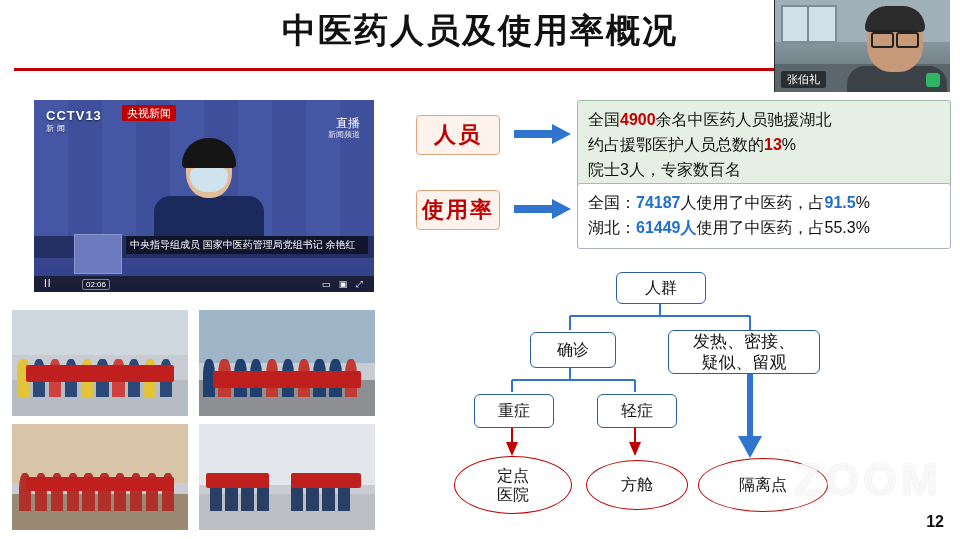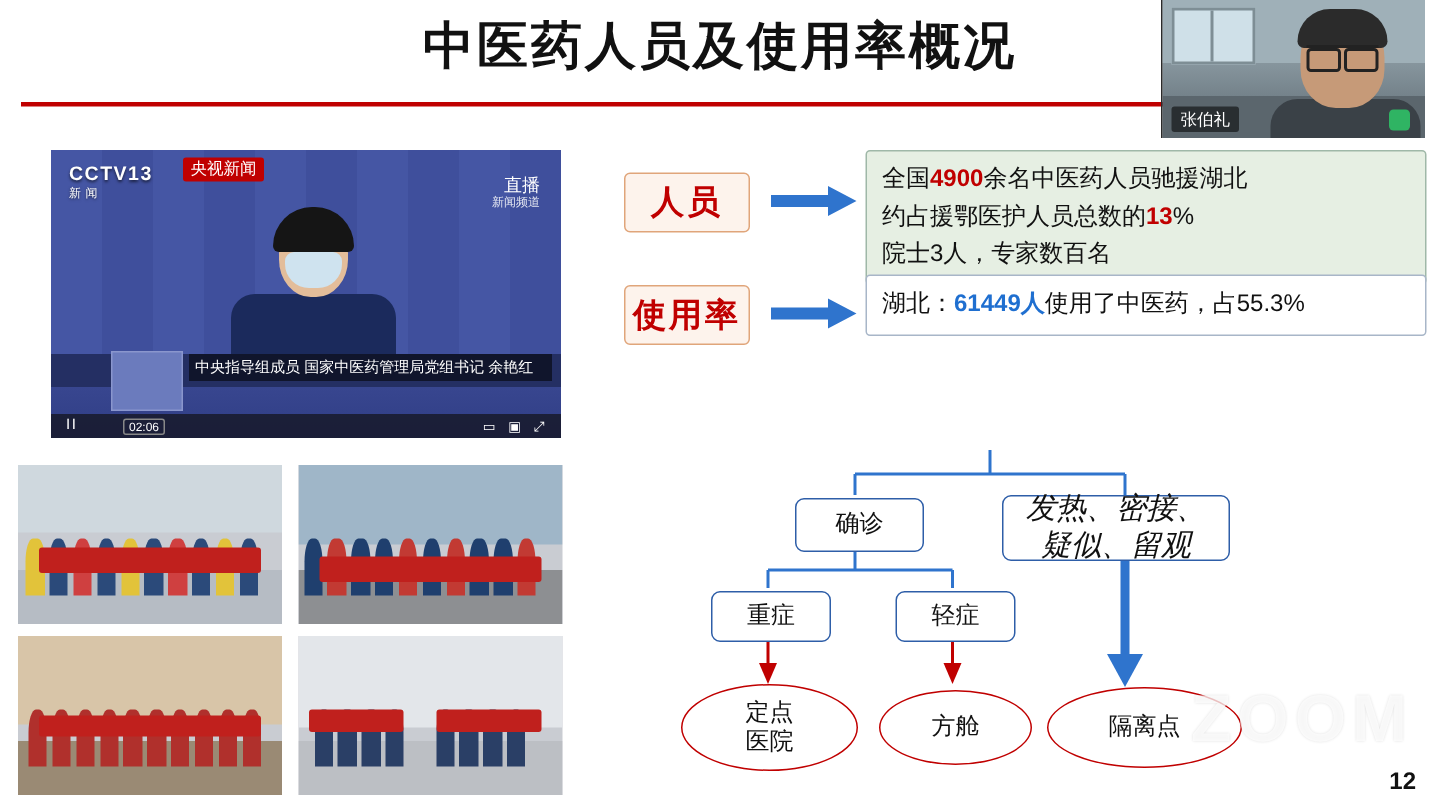--- a/index.html
+++ b/index.html
@@ -300,20 +300,23 @@
   </div>
 
   <div class="tag" style="left:416px;top:190px;width:82px;height:38px;">使用率</div>
   <div class="arrow" style="left:514px;top:197px;">
     <svg width="58" height="24" viewBox="0 0 58 24">
         <path d="M0 8 H38 V2 L57 12 L38 22 V16 H0 Z" fill="#2f74cd"></path>
       </svg>
   </div>
   <div class="box white" style="left:577px;top:183px;width:352px;">
     <div>
+      <span>全国：</span><span class="num-blue">74187</span><span>人使用了中医药，占</span><span class="num-blue">91.5</span><span>%</span>
+    </div>
+    <div>
       <span>湖北：</span><span class="num-blue">61449</span><span class="num-blue">人</span><span>使用了中医药，占</span><span>55.3</span><span>%</span>
     </div>
   </div>
 
   <div class="flow">
     <svg width="470" height="255">
 
       <path d="M230 32 L230 48" stroke="#2f74cd" stroke-width="2" fill="none"></path>
       <path d="M140 48 L320 48" stroke="#2f74cd" stroke-width="2" fill="none"></path>
       <path d="M140 48 L140 62" stroke="#2f74cd" stroke-width="2" fill="none"></path>
@@ -327,22 +330,23 @@
       <path d="M82 158 L82 176" stroke="#c00000" stroke-width="2" fill="none"></path>
       <polygon points="76,174 88,174 82,188" fill="#c00000"></polygon>
 
       <path d="M205 158 L205 176" stroke="#c00000" stroke-width="2" fill="none"></path>
       <polygon points="199,174 211,174 205,188" fill="#c00000"></polygon>
 
       <path d="M320 104 L320 172" stroke="#2f74cd" stroke-width="6" fill="none"></path>
       <polygon points="308,168 332,168 320,190" fill="#2f74cd"></polygon>
     </svg>
 
+    <div class="node" style="left:186px;top:4px;width:88px;height:30px;">人群</div>
     <div class="node" style="left:100px;top:64px;width:84px;height:34px;">确诊</div>
-    <div class="node" style="left:238px;top:62px;width:150px;height:42px;font-size:20px;white-space:pre-line;font-style:italic;">发热、密接、
+    <div class="node" style="left:238px;top:62px;width:150px;height:42px;font-size:17px;white-space:pre-line;">发热、密接、
 疑似、留观</div>
     <div class="node" style="left:44px;top:126px;width:78px;height:32px;">重症</div>
     <div class="node" style="left:167px;top:126px;width:78px;height:32px;">轻症</div>
 
     <div class="ell" style="left:24px;top:188px;width:116px;height:56px;white-space:pre-line;">定点
 医院</div>
     <div class="ell" style="left:156px;top:192px;width:100px;height:48px;">方舱</div>
     <div class="ell" style="left:268px;top:190px;width:128px;height:52px;">隔离点</div>
   </div>
 

